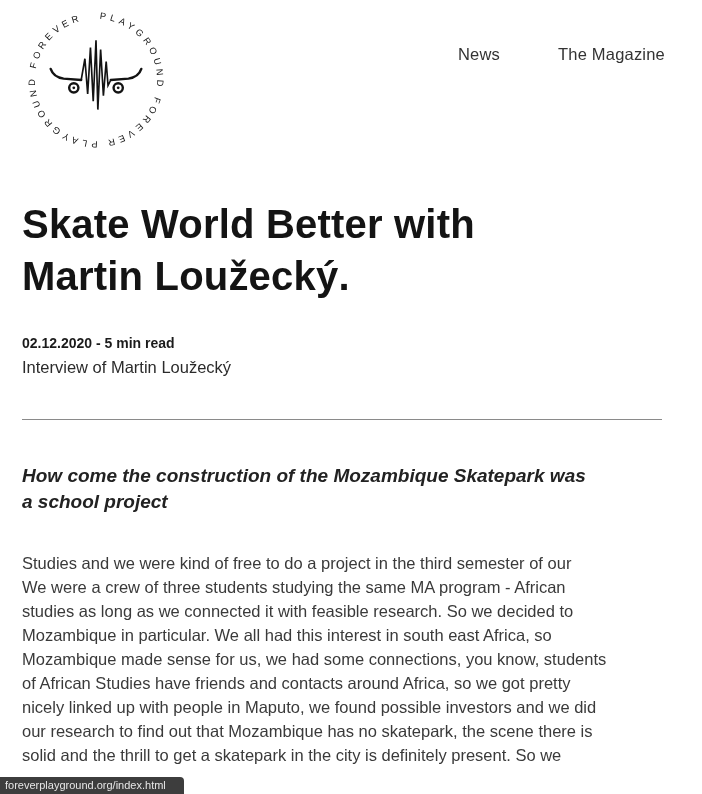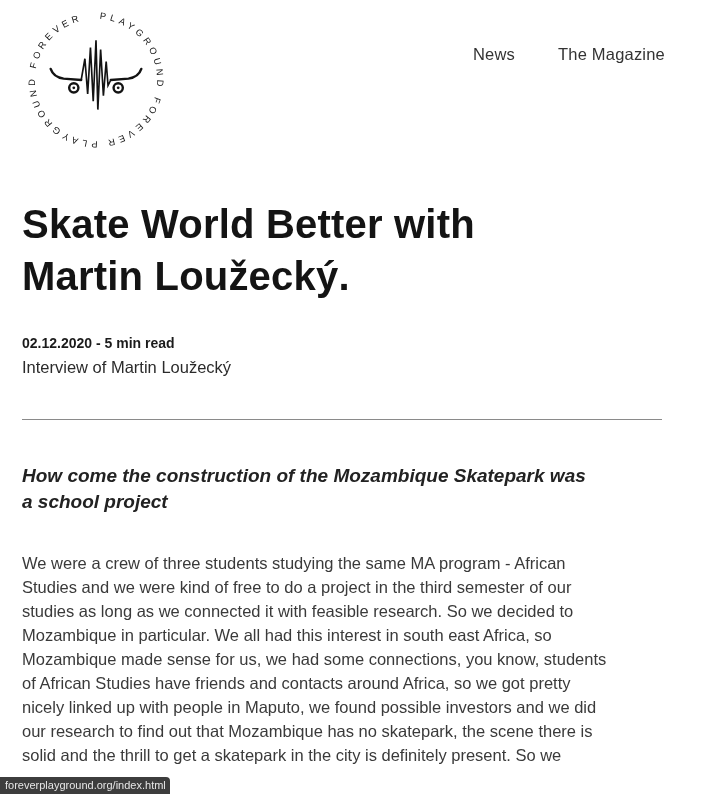--- a/index.html
+++ b/index.html
@@ -30,21 +30,21 @@
     top: 6px;
     width: 148px;
     height: 148px;
     cursor: pointer;
   }
   .main-nav {
     position: absolute;
     top: 45px;
     right: 37px;
     display: flex;
-    gap: 43px;
+    gap: 58px;
     align-items: center;
   }
   .nav-link {
     font-size: 16.5px;
     color: #333333;
     letter-spacing: 0.2px;
     cursor: pointer;
     text-decoration: none;
   }
   
@@ -98,21 +98,21 @@
   .article-body .line { display: block; white-space: nowrap; }
   
   .status-bubble {
     position: absolute;
     left: 0;
     bottom: 0;
     background: #3d3d3d;
     color: #e6e6e6;
     font-size: 11px;
     line-height: 12px;
-    padding: 2px 4px 3px 5px;
+    padding: 2px 18px 3px 5px;
     border-radius: 0 4px 0 0;
     white-space: nowrap;
     z-index: 5;
   }
   svg text { font-family: "Liberation Sans", sans-serif; }
 </style>
 </head>
 <body>
 
 <div class="page">
@@ -159,22 +159,22 @@
     <div class="article-byline">Interview of Martin Loužecký</div>
 
     <hr class="divider">
 
     <h2 class="question-heading">
       <span class="line">How come the construction of the Mozambique Skatepark was</span>
       <span class="line">a school project</span>
     </h2>
 
     <div class="article-body">
+      <span class="line">Studies and we were kind of free to do a project in the third semester of our</span>
       <span class="line">We were a crew of three students studying the same MA program - African</span>
-      <span class="line">Studies and we were kind of free to do a project in the third semester of our</span>
       <span class="line">studies as long as we connected it with feasible research. So we decided to</span>
       <span class="line">Mozambique in particular. We all had this interest in south east Africa, so</span>
       <span class="line">Mozambique made sense for us, we had some connections, you know, students</span>
       <span class="line">of African Studies have friends and contacts around Africa, so we got pretty</span>
       <span class="line">nicely linked up with people in Maputo, we found possible investors and we did</span>
       <span class="line">our research to find out that Mozambique has no skatepark, the scene there is</span>
       <span class="line">solid and the thrill to get a skatepark in the city is definitely present. So we</span>
 
     </div>
   </main>

